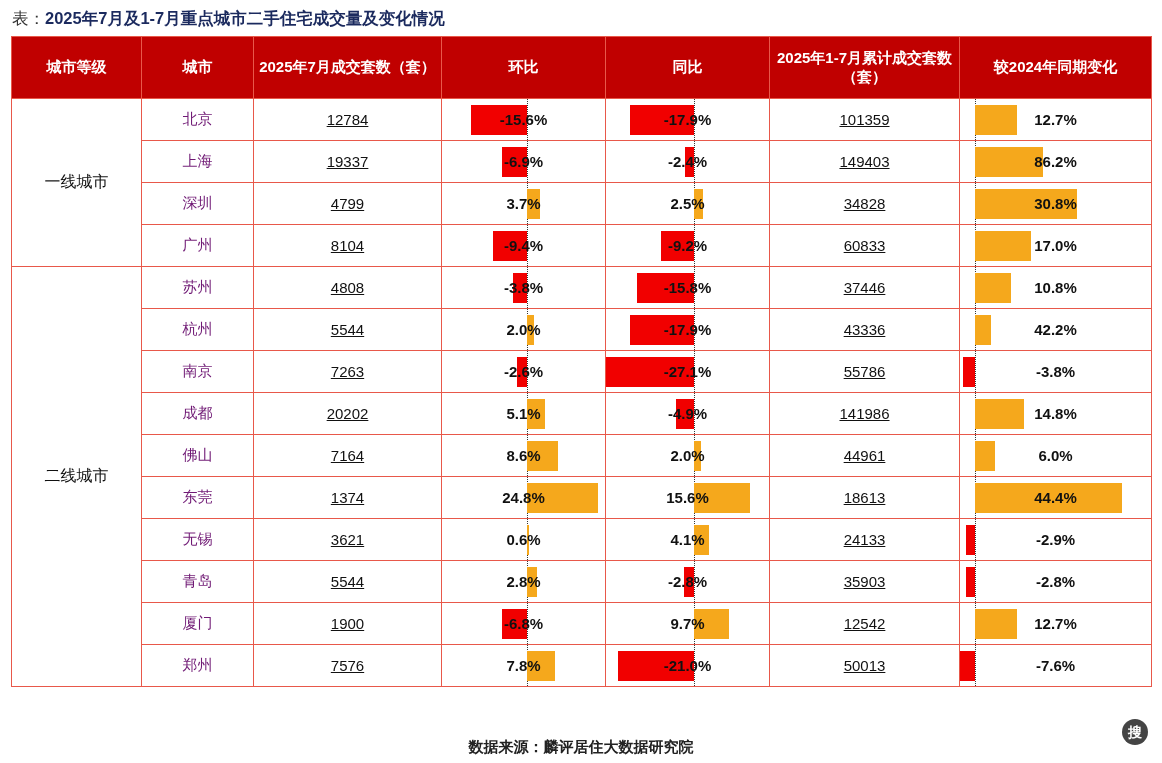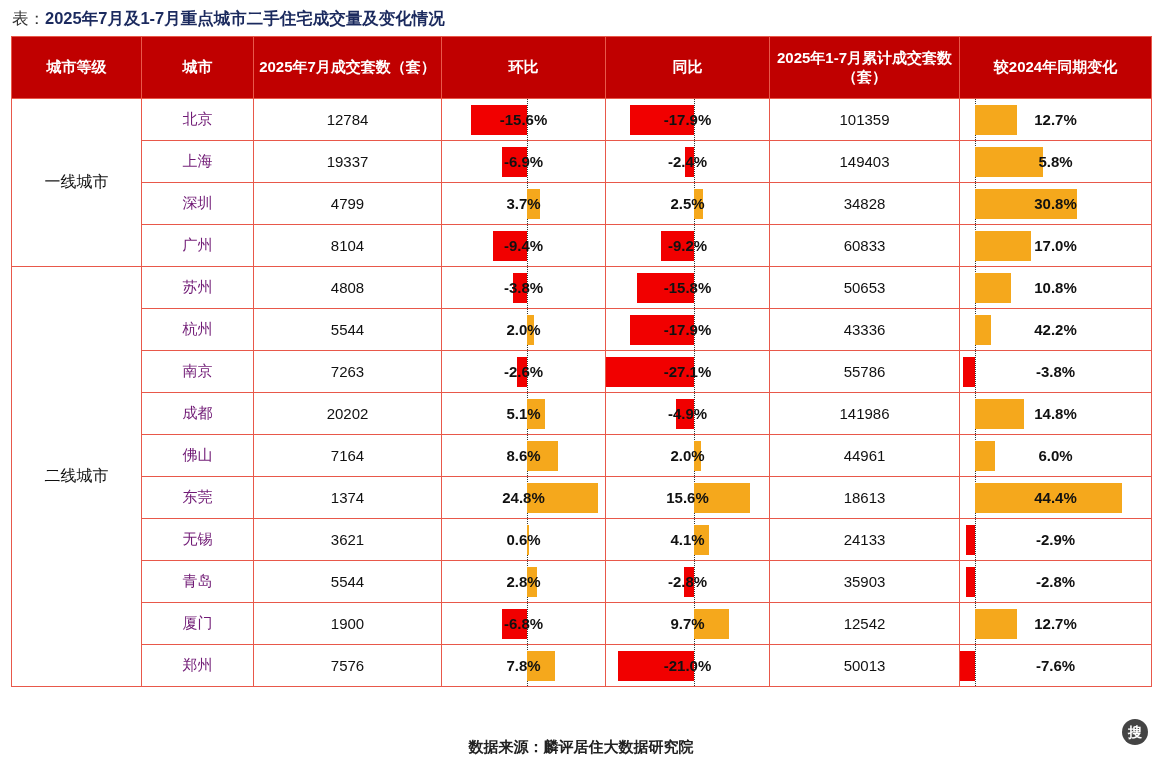--- a/index.html
+++ b/index.html
@@ -49,21 +49,21 @@
     font-size: 15px;
     text-align: center;
     color: #111;
   }
   td.tier {
     font-size: 16px;
     color: #111;
     font-weight: normal;
   }
   td.city { color:#701a75; }
-  td.num { color:#111; }
+  td.num { color:#111;text-decoration:underline; }
 
   
   .barcell {
     position: relative;
     overflow: hidden;
     margin-top: 24px;
   }
   .barcell .axis {
     position: absolute;
     top: 0; bottom: 0;
@@ -155,21 +155,21 @@
         <td class="barcell"><div class="axis" style="left: 54%;"></div><div class="bar red" style="right: calc(46%); width: 64.44px;"></div><span class="lbl">-17.9%</span></td>
         <td class="num">101359</td>
         <td class="barcell"><div class="axis" style="left: 8%;"></div><div class="bar orange" style="left: 8%; width: 41.91px;"></div><span class="lbl">12.7%</span></td>
       </tr>
       <tr>
         <td class="city">上海</td>
         <td class="num">19337</td>
         <td class="barcell"><div class="axis" style="left: 52%;"></div><div class="bar red" style="right: calc(48%); width: 24.84px;"></div><span class="lbl">-6.9%</span></td>
         <td class="barcell"><div class="axis" style="left: 54%;"></div><div class="bar red" style="right: calc(46%); width: 8.64px;"></div><span class="lbl">-2.4%</span></td>
         <td class="num">149403</td>
-        <td class="barcell"><div class="axis" style="left: 8%;"></div><div class="bar orange" style="left: 8%; width: 67.65px;"></div><span class="lbl">5.8%</span></td>
+        <td class="barcell"><div class="axis" style="left: 8%;"></div><div class="bar orange" style="left: 8%; width: 67.65px;"></div><span class="lbl">86.2%</span></td>
       </tr>
       <tr>
         <td class="city">深圳</td>
         <td class="num">4799</td>
         <td class="barcell"><div class="axis" style="left: 52%;"></div><div class="bar orange" style="left: 52%; width: 13.32px;"></div><span class="lbl">3.7%</span></td>
         <td class="barcell"><div class="axis" style="left: 54%;"></div><div class="bar orange" style="left: 54%; width: 9px;"></div><span class="lbl">2.5%</span></td>
         <td class="num">34828</td>
         <td class="barcell"><div class="axis" style="left: 8%;"></div><div class="bar orange" style="left: 8%; width: 101.64px;"></div><span class="lbl">30.8%</span></td>
       </tr>
       <tr>
@@ -179,21 +179,21 @@
         <td class="barcell"><div class="axis" style="left: 54%;"></div><div class="bar red" style="right: calc(46%); width: 33.12px;"></div><span class="lbl">-9.2%</span></td>
         <td class="num">60833</td>
         <td class="barcell"><div class="axis" style="left: 8%;"></div><div class="bar orange" style="left: 8%; width: 56.1px;"></div><span class="lbl">17.0%</span></td>
       </tr>
       <tr class="thick-sep">
         <td class="tier" rowspan="10">二线城市</td>
         <td class="city">苏州</td>
         <td class="num">4808</td>
         <td class="barcell"><div class="axis" style="left: 52%;"></div><div class="bar red" style="right: calc(48%); width: 13.68px;"></div><span class="lbl">-3.8%</span></td>
         <td class="barcell"><div class="axis" style="left: 54%;"></div><div class="bar red" style="right: calc(46%); width: 56.88px;"></div><span class="lbl">-15.8%</span></td>
-        <td class="num">50653</td>
+        <td class="num">37446</td>
         <td class="barcell"><div class="axis" style="left: 8%;"></div><div class="bar orange" style="left: 8%; width: 35.64px;"></div><span class="lbl">10.8%</span></td>
       </tr>
       <tr>
         <td class="city">杭州</td>
         <td class="num">5544</td>
         <td class="barcell"><div class="axis" style="left: 52%;"></div><div class="bar orange" style="left: 52%; width: 7.2px;"></div><span class="lbl">2.0%</span></td>
         <td class="barcell"><div class="axis" style="left: 54%;"></div><div class="bar red" style="right: calc(46%); width: 64.44px;"></div><span class="lbl">-17.9%</span></td>
         <td class="num">43336</td>
         <td class="barcell"><div class="axis" style="left: 8%;"></div><div class="bar orange" style="left: 8%; width: 15.51px;"></div><span class="lbl">42.2%</span></td>
       </tr>

